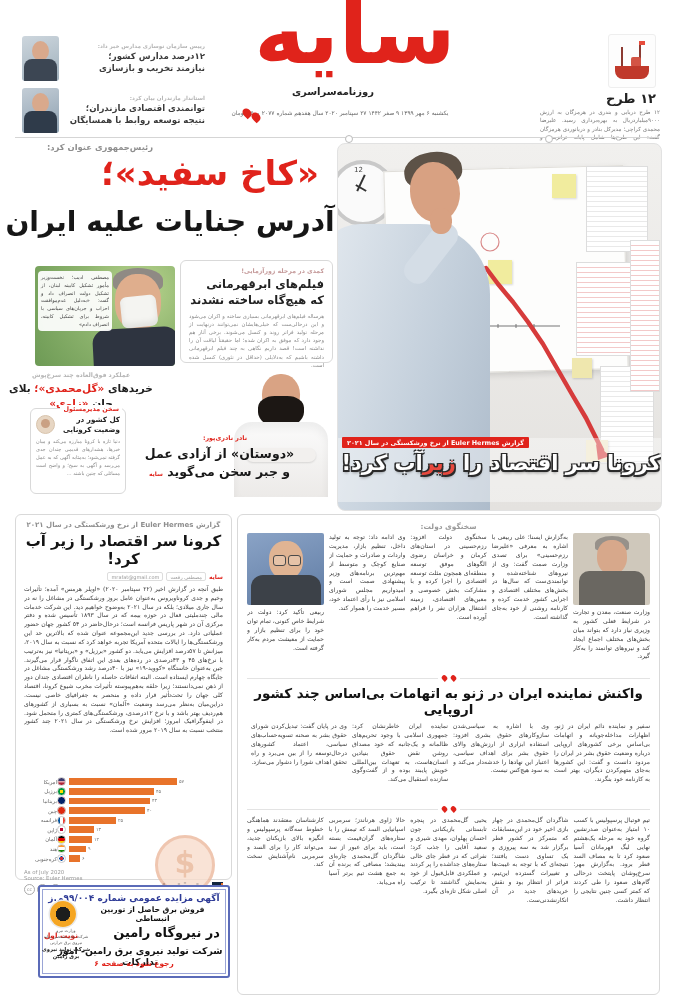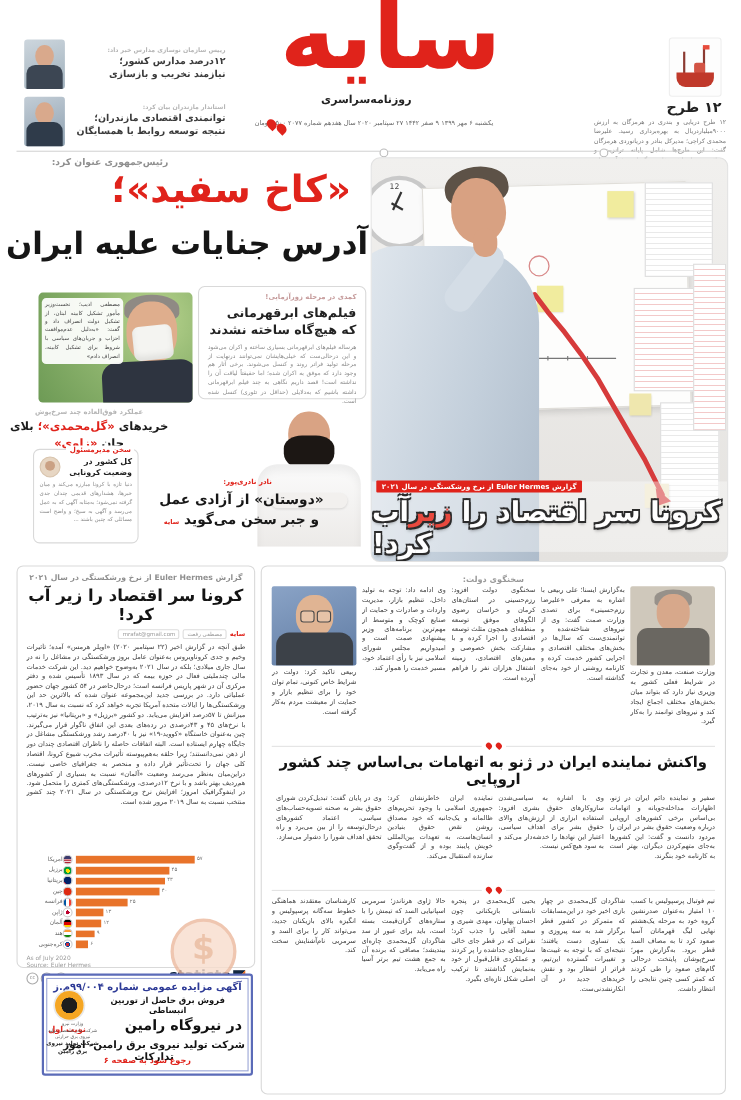--- a/index.html
+++ b/index.html
@@ -88,21 +88,21 @@
   .sticky{position:absolute;background:#f1ec9e;box-shadow:1px 1px 2px rgba(0,0,0,.15);}
   .man-hair{position:absolute;left:66px;top:8px;width:58px;height:36px;border-radius:50% 50% 40% 40%;background:#5d5247;transform:rotate(-8deg);}
   .man-head{position:absolute;left:72px;top:18px;width:50px;height:60px;border-radius:46% 54% 48% 52%;background:#d8a182;}
   .man-body{position:absolute;left:-18px;top:80px;width:170px;height:290px;border-radius:40px 70px 0 0;
             background:linear-gradient(105deg,#e3e9ef 0%,#c3cfdb 60%,#aebccb 100%);}
   .man-sleeve{position:absolute;left:58px;top:96px;width:70px;height:26px;border-radius:12px;background:#d4dde6;transform:rotate(-52deg);}
   .man-hand{position:absolute;left:92px;top:64px;width:22px;height:26px;border-radius:45%;background:#d8a182;}
   .caption-bar{position:absolute;left:0;right:0;bottom:8px;height:64px;background:rgba(252,252,252,.42);}
   .caption-badge{position:absolute;left:4px;top:-1px;background:#e0231b;color:#fff;font-size:6.4px;font-weight:bold;
                  padding:1.5px 5px;border-radius:1px;}
-  .caption-text{position:absolute;left:0;right:0;top:13px;text-align:left;font-size:25px;font-weight:bold;color:#fff;
+  .caption-text{position:absolute;left:0;right:0;top:13px;text-align:right;font-size:21px;font-weight:bold;color:#fff;
                 letter-spacing:-1px;
                 text-shadow:-1.5px -1.5px 0 #2b2b2b,1.5px -1.5px 0 #2b2b2b,-1.5px 1.5px 0 #2b2b2b,1.5px 1.5px 0 #2b2b2b,0 3px 3px rgba(0,0,0,.35);}
   .caption-text .red{color:#e8493e;}
   
   .larticle{left:15px;top:514px;width:217px;height:366px;padding:6px 8px;box-sizing:border-box;}
   .larticle .k{font-size:7px;color:#8f8f8f;font-weight:bold;text-align:center;margin-bottom:3px;}
   .larticle .t{font-size:15px;font-weight:bold;color:#141414;text-align:center;margin-bottom:4px;}
   .byline{display:flex;gap:3px;align-items:center;justify-content:flex-start;margin-bottom:4px;}
   .pill{border:1px solid #ddd;border-radius:2px;font-size:5px;color:#999;padding:0.5px 3px;}
   .larticle .body{font-size:6.1px;line-height:1.45;color:#3c3c3c;height:188px;overflow:hidden;}

